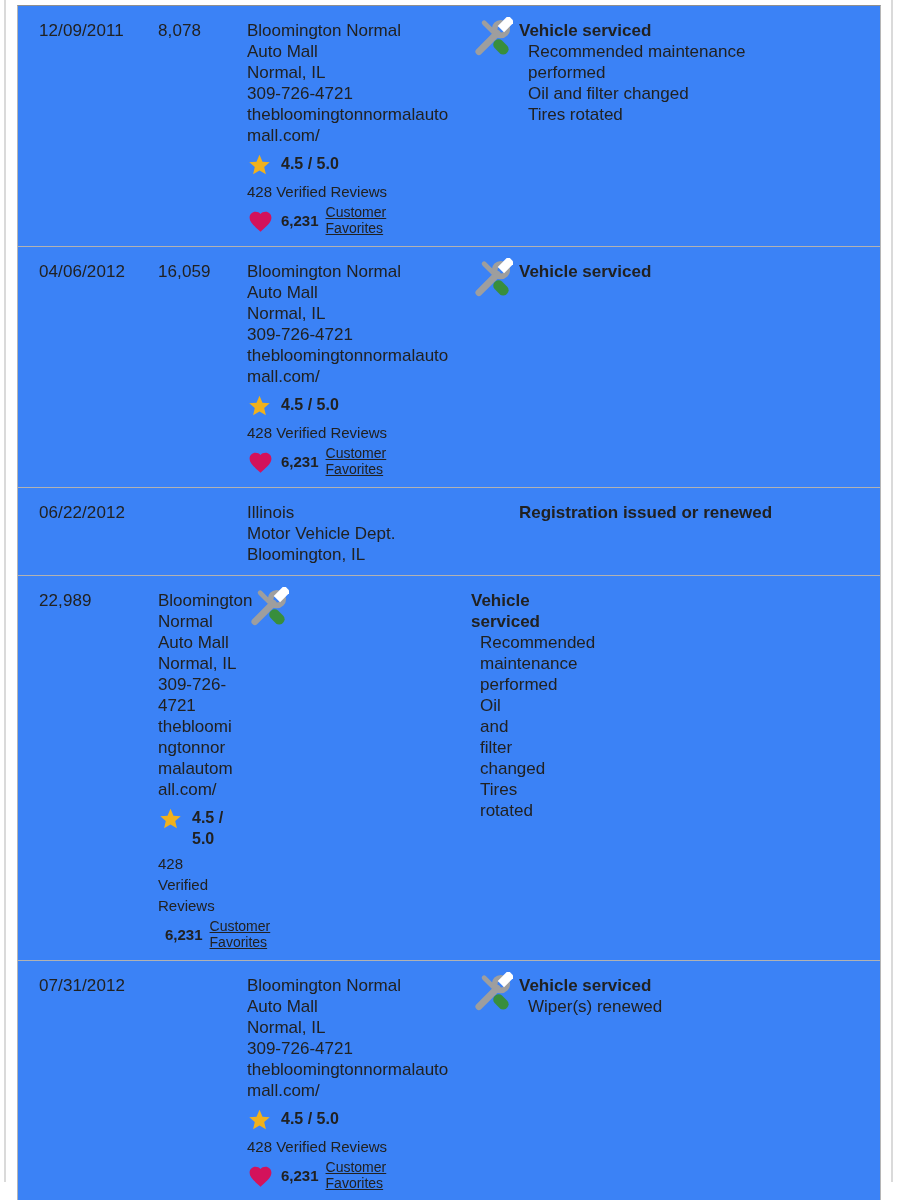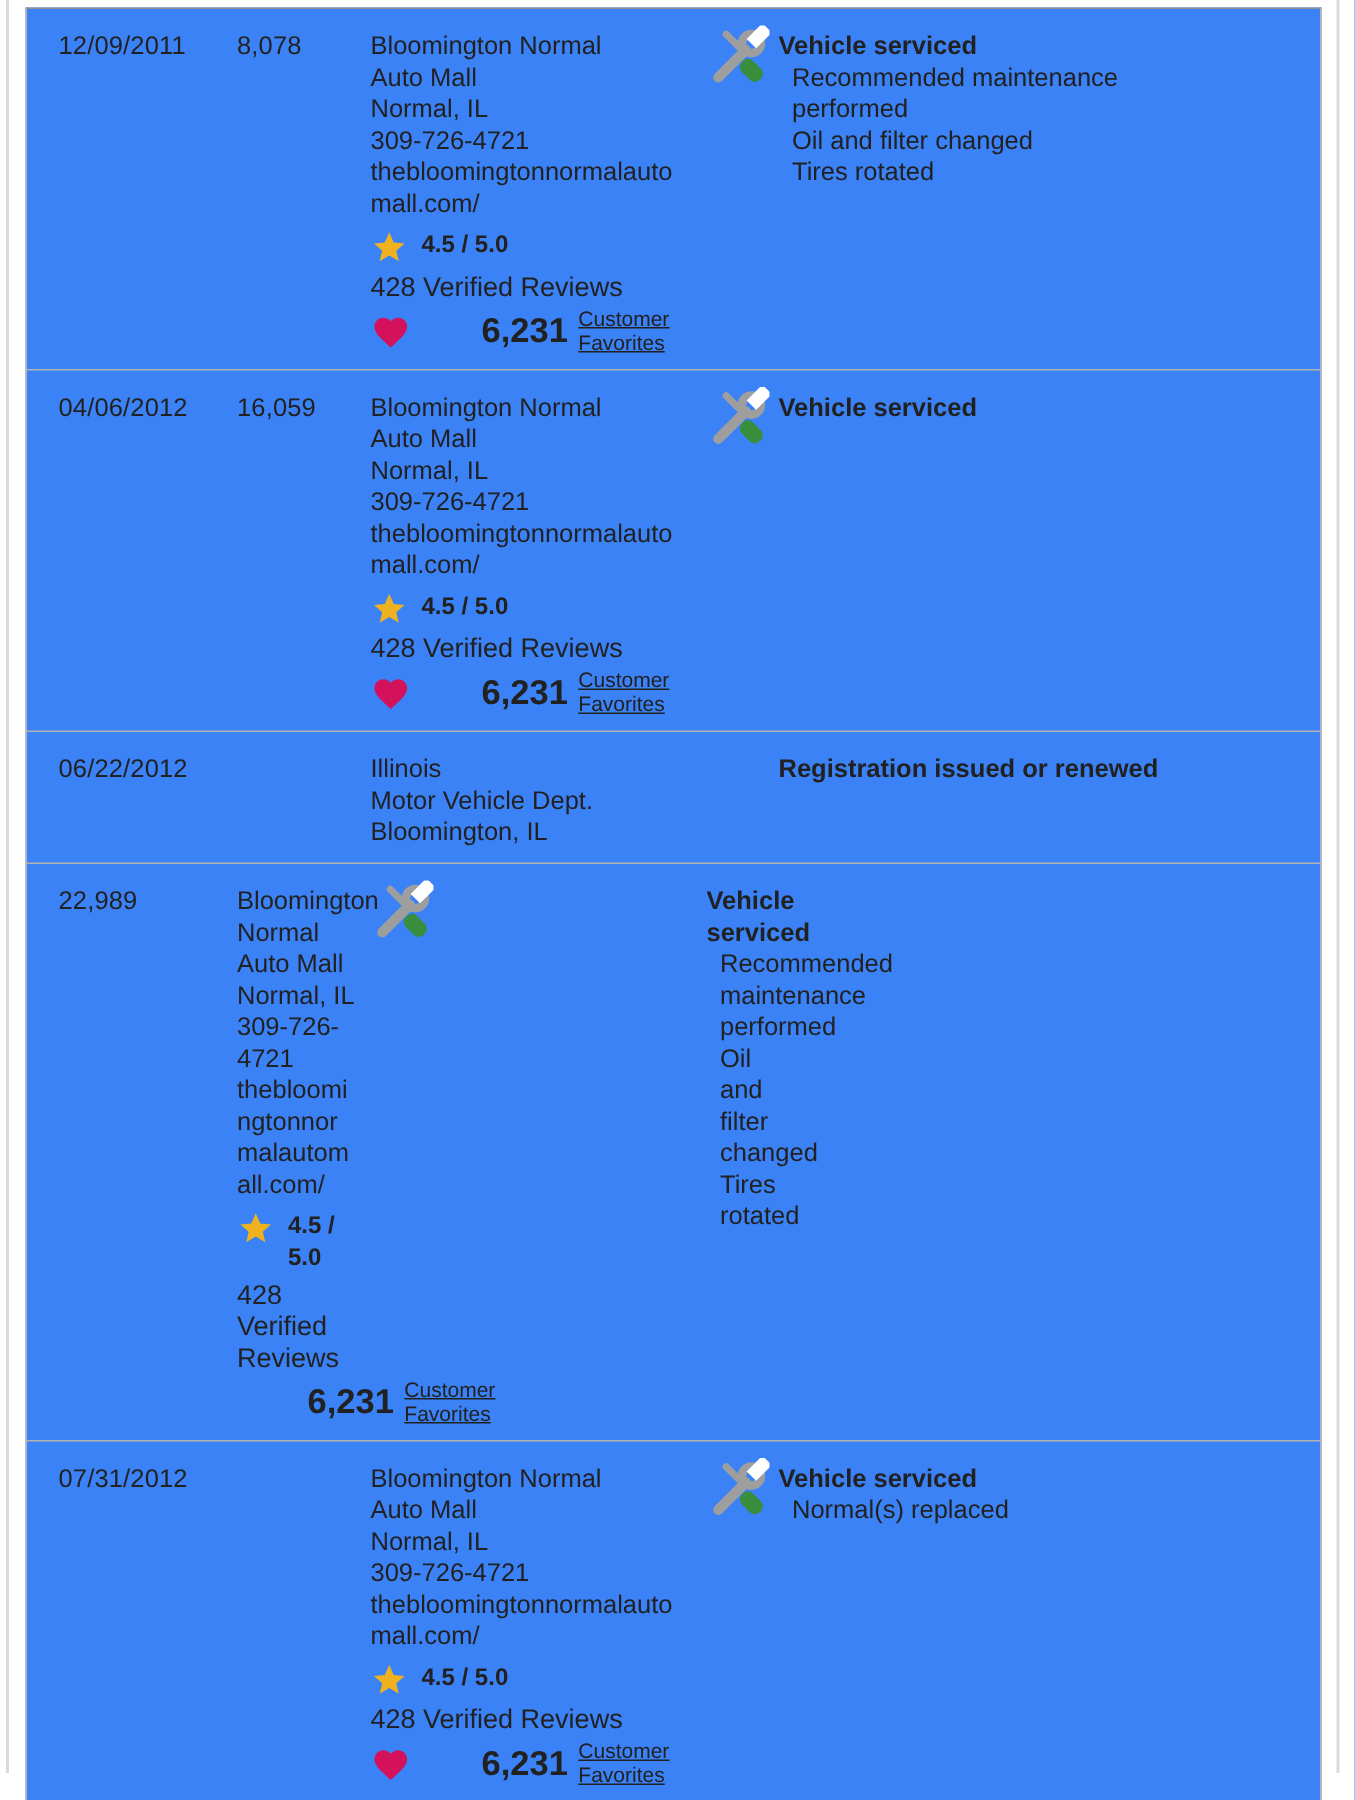--- a/index.html
+++ b/index.html
@@ -27,23 +27,23 @@
     border-bottom:1px solid #b2b2b2;
     line-height:21px;
   }
   .cell{min-height:1px;}
   .date,.odo{letter-spacing:0.1px;}
   .source{padding-right:10px;}
   .website{word-break:break-all;max-width:214px;}
   .rating{margin-top:7px;}
   .score-line{display:flex;align-items:flex-start;gap:9px;font-weight:700;font-size:16px;margin:2px 0 4px;}
   .score-line svg{flex:0 0 auto;}
-  .reviews{font-size:18px;margin:2px 0 3px;}
+  .reviews{font-size:15px;margin:2px 0 3px;}
   .fav-line{display:flex;align-items:center;gap:7px;margin-top:2px;}
-  .fav-count{font-weight:700;font-size:23px;margin-left:40px;}
+  .fav-count{font-weight:700;font-size:15px;}
   .fav-label{font-size:14px;line-height:15.5px;text-decoration:underline;}
   .icon-cell svg{width:42px;height:42px;margin-top:-3px;}
   .event-title{font-weight:700;}
   .event-details{padding-left:9px;max-width:264px;}
 </style>
 </head>
 <body>
 
 <div class="frame"></div>
 
@@ -255,17 +255,17 @@
         <path d="M12.5 5.5 L24.5 17.5" stroke="#9E9E9E" stroke-width="4.5" stroke-linecap="round" fill="none"></path>
         <path d="M7.5 33 L25 15.5" stroke="#9E9E9E" stroke-width="6.5" stroke-linecap="round" fill="none"></path>
         <circle cx="28.5" cy="11.5" r="6" fill="none" stroke="#9E9E9E" stroke-width="5.5"></circle>
         <path d="M28.5 11.5 L38.5 1.5" stroke="#FFFFFF" stroke-width="8.5" fill="none"></path>
         <rect x="-8" y="-5" width="16" height="10" rx="4.5" fill="#388E3C" transform="translate(28.5 28.5) rotate(45)"></rect>
       </svg>
     </div>
     <div class="cell event">
       <div class="event-title">Vehicle serviced</div>
       <div class="event-details">
-          <div>Normal(s) replaced</div>
+          <div>Wiper(s) renewed</div>
         </div>
     </div>
   </div>
 </div>
 
 </body></html>

